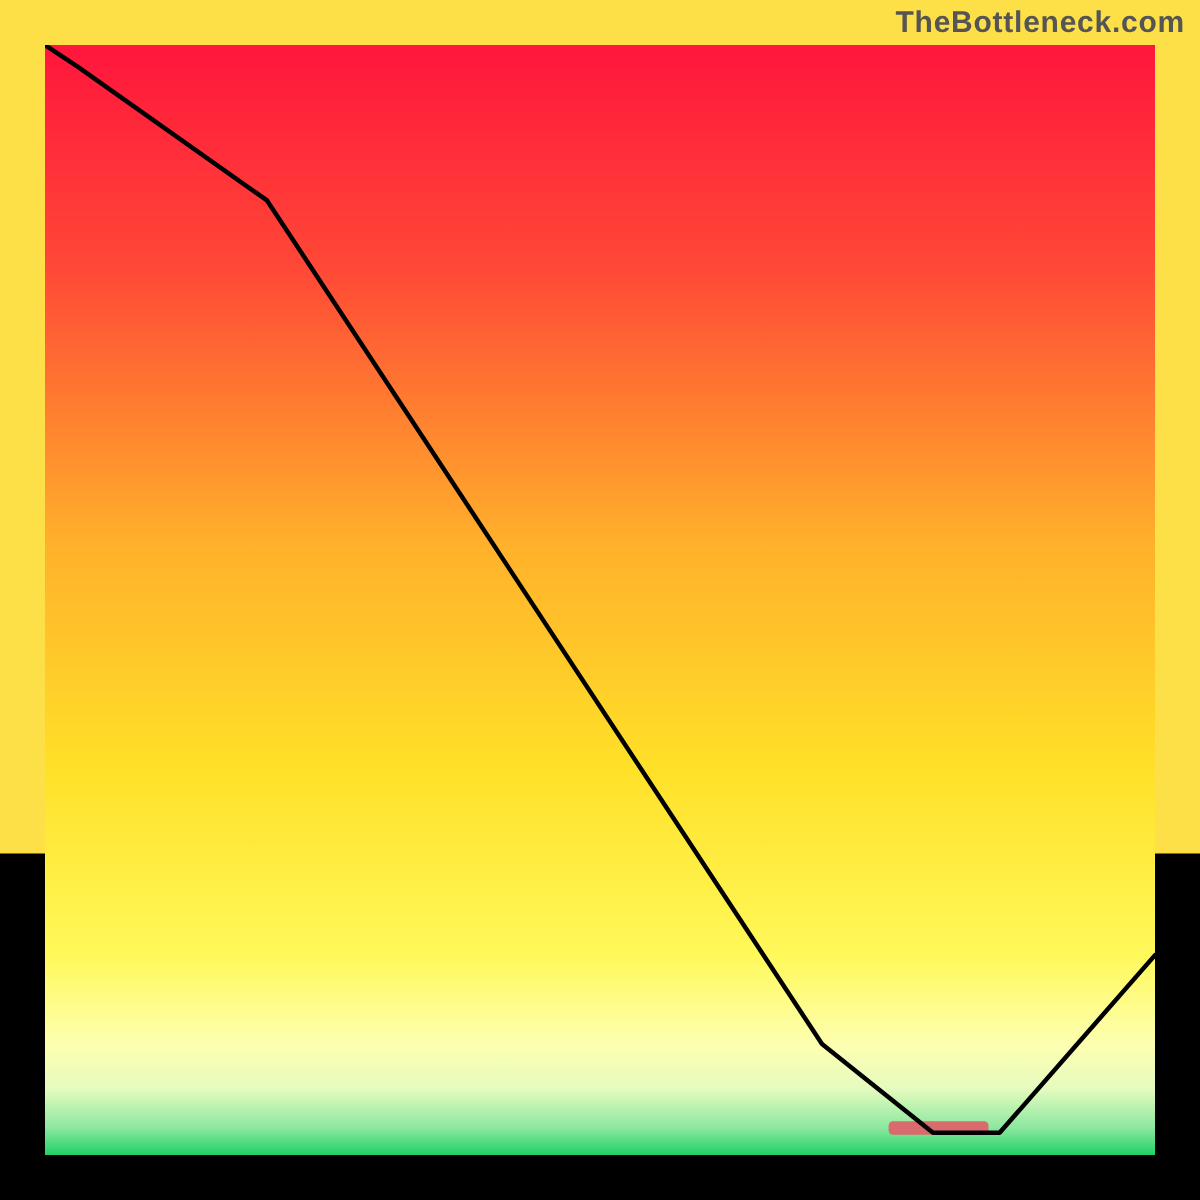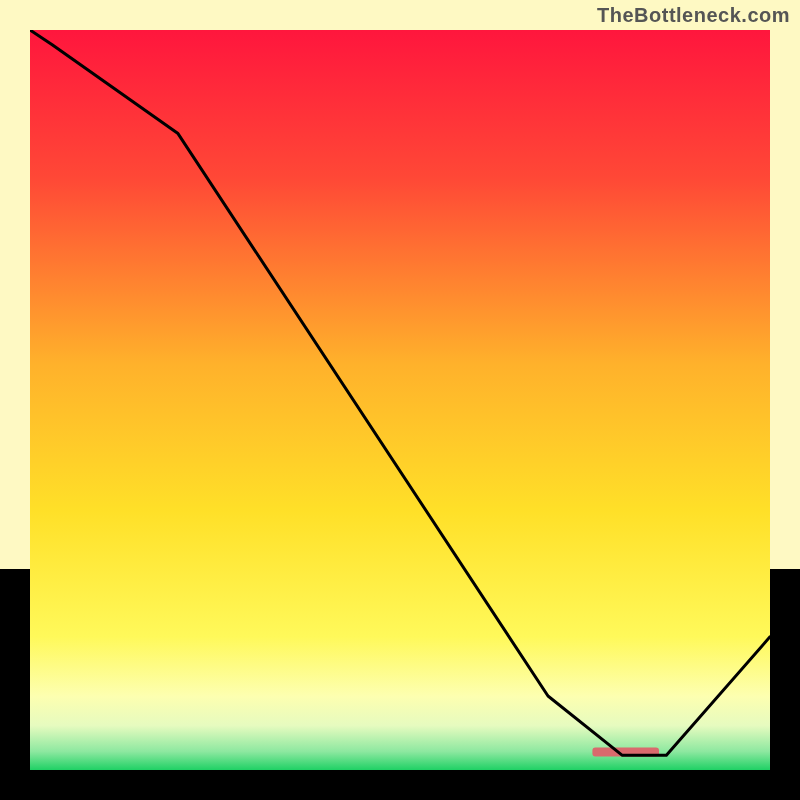--- a/index.html
+++ b/index.html
@@ -8,21 +8,21 @@
     width: 800px;
     height: 800px;
     background: #000;
     font-family: Arial, Helvetica, sans-serif;
     overflow: hidden;
   }
   .frame {
     position: relative;
     width: 800px;
     height: 569px;
-    background: #fef9c3;
+    background: #fde047;
   }
   .watermark {
     position: absolute;
     top: 4px;
     right: 10px;
     color: #555;
     font-size: 20px;
     font-weight: 600;
     letter-spacing: 0.5px;
     z-index: 20;

